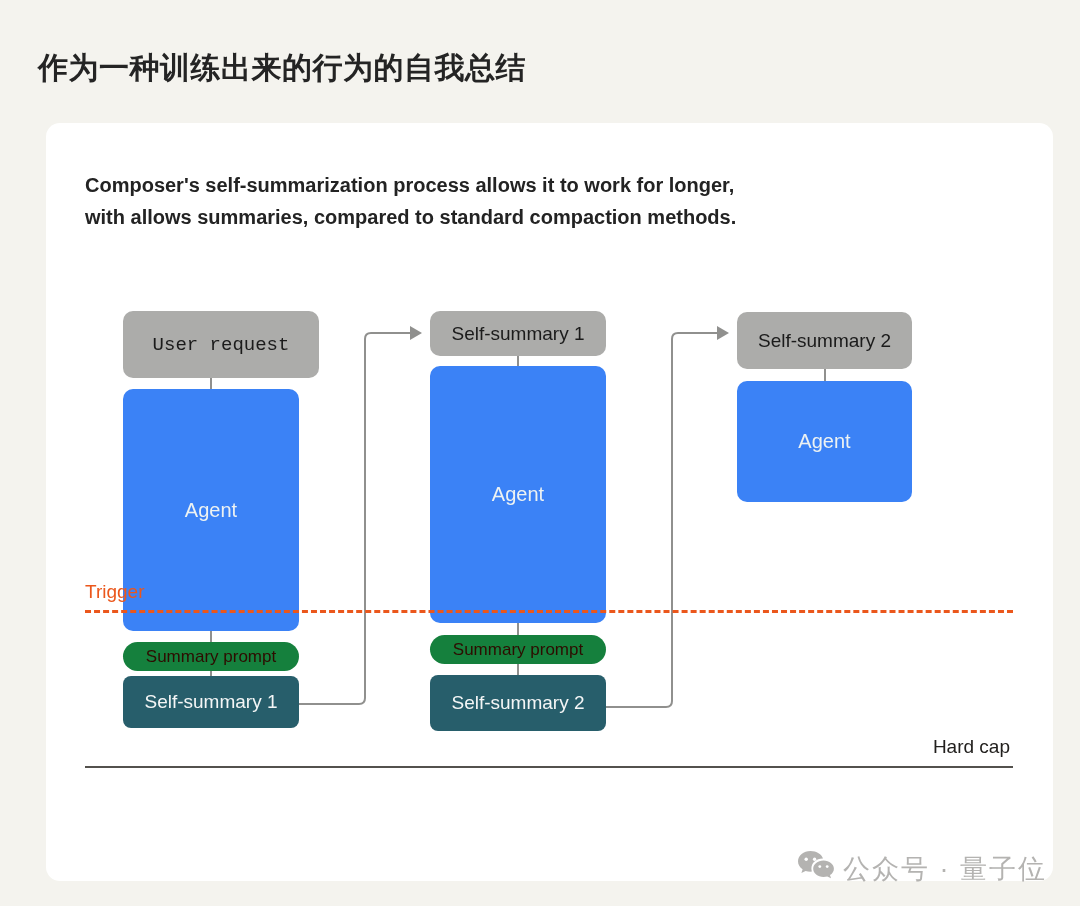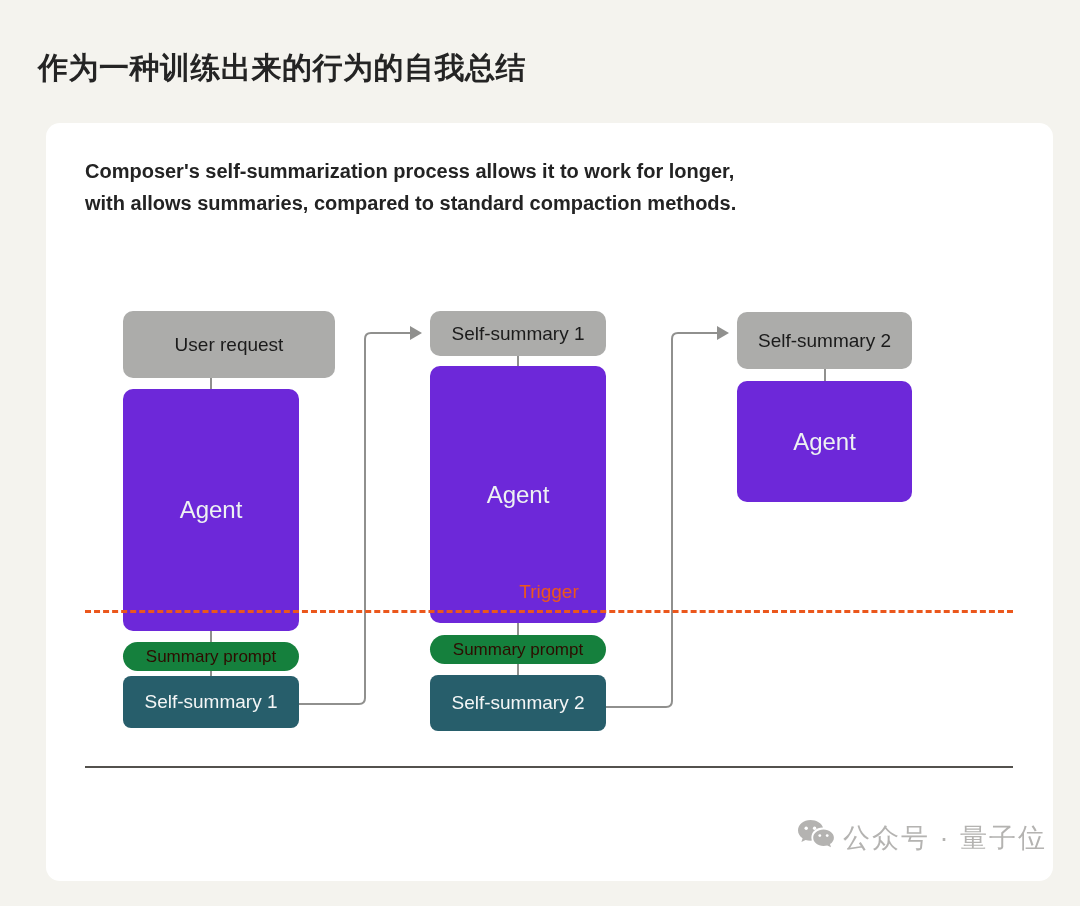--- a/index.html
+++ b/index.html
@@ -14,47 +14,47 @@
     position: absolute; left: 38px; top: 48px;
     font-size: 30px; font-weight: 700; color: #242424;
     letter-spacing: 0.5px;
   }
   .card {
     position: absolute; left: 46px; top: 123px;
     width: 1007px; height: 758px;
     background: #FFFFFF; border-radius: 14px;
   }
   .intro {
-    position: absolute; left: 39px; top: 32px;
+    position: absolute; left: 39px; top: 46px;
     font-size: 20px; font-weight: 700; color: #232323;
     line-height: 32px;
   }
   
   .gray-box {
     position: absolute; background: #ACACAA; color: #1B1B1B;
     border-radius: 10px; display: flex; align-items: center; justify-content: center;
     font-size: 19px;
   }
   .agent-box {
-    position: absolute; background: #6d28d9; color: #EDF2F2;
+    position: absolute; background: #3b82f6; color: #EDF2F2;
     border-radius: 10px; display: flex; align-items: center; justify-content: center;
-    font-size: 24px;
+    font-size: 20px;
   }
   .pill {
     position: absolute; background: #15803d; color: #2E0C00;
     border-radius: 15px; display: flex; align-items: center; justify-content: center;
     font-size: 17px; font-weight: 400;
   }
   .out-box {
     position: absolute; background: #275E6B; color: #F4F6F6;
     border-radius: 8px; display: flex; align-items: center; justify-content: center;
     font-size: 19px;
   }
   
-  .c1-top   { left: 77px;  top: 188px; width: 212px; height: 67px; }
+  .c1-top   { left: 77px;  top: 188px; width: 196px; height: 67px; font-family: Liberation Mono, monospace; }
   .c1-agent { left: 77px;  top: 266px; width: 176px; height: 242px; }
   .c1-pill  { left: 77px;  top: 519px; width: 176px; height: 29px; }
   .c1-out   { left: 77px;  top: 553px; width: 176px; height: 52px; }
   
   .c2-top   { left: 384px; top: 188px; width: 176px; height: 45px; }
   .c2-agent { left: 384px; top: 243px; width: 176px; height: 257px; }
   .c2-pill  { left: 384px; top: 512px; width: 176px; height: 29px; }
   .c2-out   { left: 384px; top: 552px; width: 176px; height: 56px; }
   
   .c3-top   { left: 691px; top: 189px; width: 175px; height: 57px; }
@@ -63,40 +63,40 @@
   .connectors {
     position: absolute; left: 0; top: 0; width: 1007px; height: 758px;
     pointer-events: none;
   }
   .trigger-line {
     position: absolute; left: 39px; top: 487px; width: 928px; height: 0;
     border-top: 3px dashed #EB571C; z-index: 5;
   }
   .trigger-label {
     position: absolute; left: 39px; top: 458px; width: 928px;
-    text-align: center; font-size: 19px; color: #EB571C; z-index: 5;
+    text-align: left; font-size: 19px; color: #EB571C; z-index: 5;
   }
   .hardcap-line {
     position: absolute; left: 39px; top: 643px; width: 928px; height: 0;
     border-top: 2px solid #53514D;
   }
   .hardcap-label {
     position: absolute; left: 39px; top: 613px; width: 925px;
     text-align: right; font-size: 19px; color: #22201E;
   }
   .legend {
     position: absolute; left: 39px; top: 693px; width: 925px;
     text-align: right; font-size: 18px; color: #1E1D1B;
   }
   .legend-dot {
     display: inline-block; width: 13px; height: 13px; border-radius: 50%;
     background: #1C5866; margin-right: 9px; vertical-align: -1px;
   }
   .watermark {
-    position: absolute; right: 6px; top: 696px;
+    position: absolute; right: 6px; top: 727px;
     display: flex; align-items: center; gap: 0;
     color: #B4B3B1; font-size: 27px; letter-spacing: 2px;
   }
 </style>
 </head>
 <body>
 
 <div class="page-title">作为一种训练出来的行为的自我总结</div>
 
 <div class="card">
@@ -136,20 +136,21 @@
   <div class="agent-box c2-agent">Agent</div>
   <div class="pill c2-pill">Summary prompt</div>
   <div class="out-box c2-out">Self-summary 2</div>
 
   <div class="gray-box c3-top">Self-summary 2</div>
   <div class="agent-box c3-agent">Agent</div>
 
   <div class="trigger-label">Trigger</div>
   <div class="trigger-line"></div>
 
+  <div class="hardcap-label">Hard cap</div>
   <div class="hardcap-line"></div>
 
 
   <div class="watermark">
     <svg width="46" height="38" viewBox="0 0 46 38">
       <g fill="#B4B3B1">
         <path d="M13.5,1 C6.6,1 1,5.6 1,11.3 C1,14.6 2.8,17.4 5.6,19.3 L4.4,23 L8.6,20.9 C10.1,21.4 11.8,21.7 13.5,21.7 C14,21.7 14.5,21.7 15,21.6 C14.6,20.6 14.4,19.5 14.4,18.4 C14.4,12.9 19.4,8.5 25.5,8.5 C25.7,8.5 25.8,8.5 26,8.5 C24.7,4.2 19.6,1 13.5,1 Z"></path>
         <path d="M26.5,10.5 C20.7,10.5 16.2,14.2 16.2,18.7 C16.2,23.2 20.7,26.9 26.5,26.9 C27.8,26.9 29.1,26.7 30.3,26.4 L34,28.3 L33,25.1 C35.4,23.6 36.9,21.3 36.9,18.7 C36.9,14.2 32.3,10.5 26.5,10.5 Z"></path>
       </g>
       <g fill="#FFFFFF">

